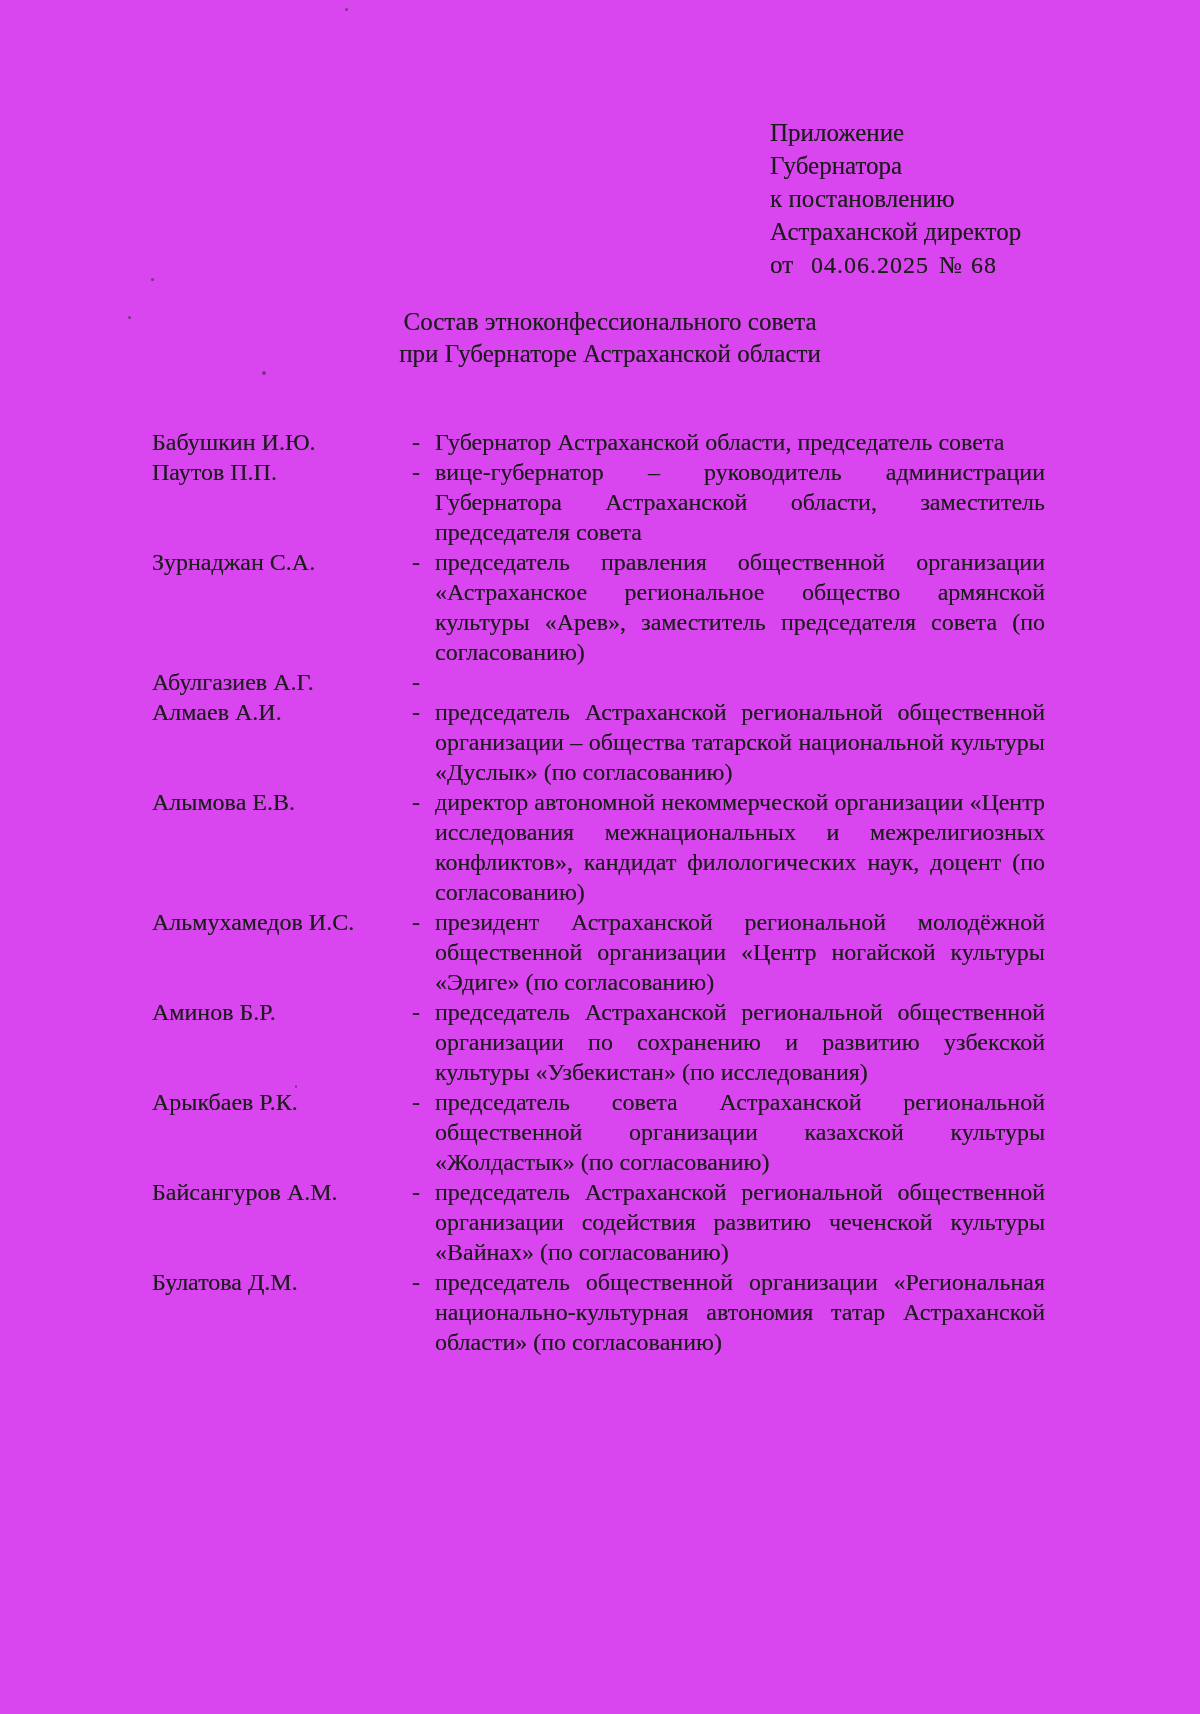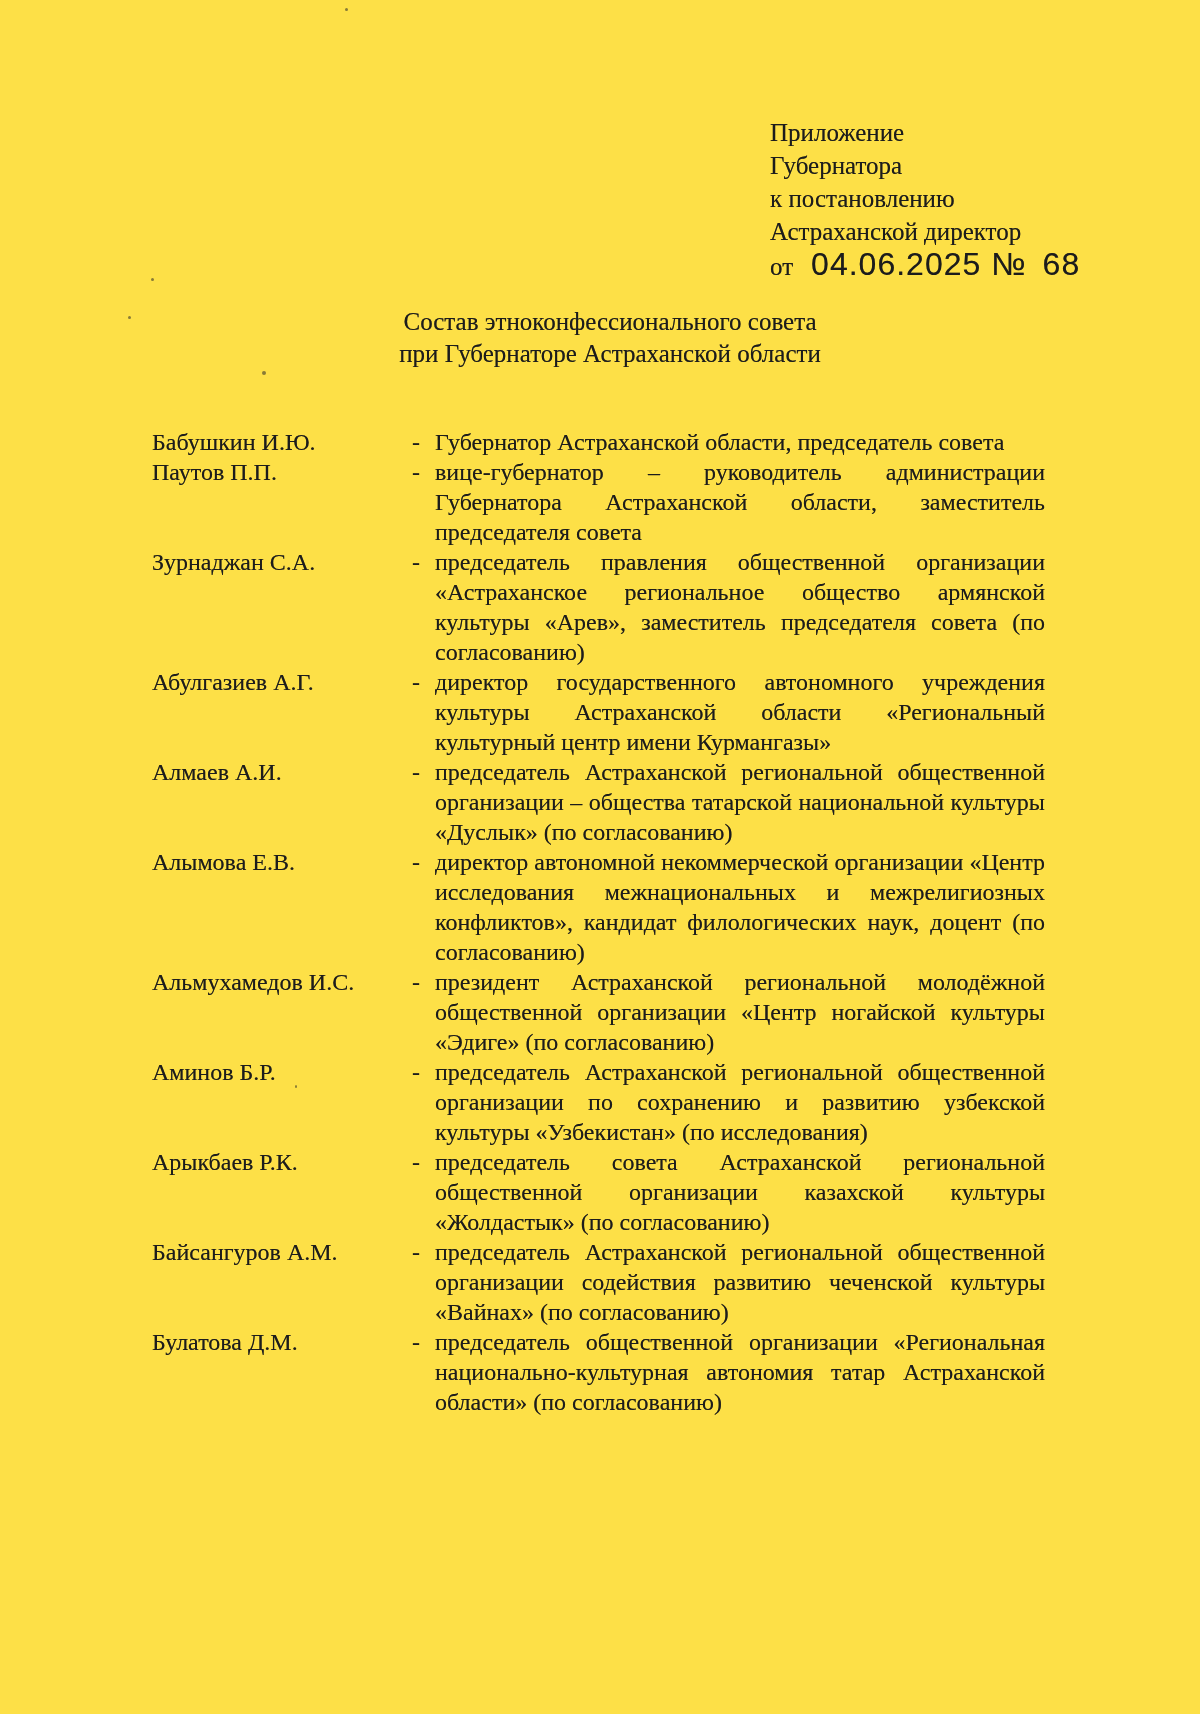--- a/index.html
+++ b/index.html
@@ -5,44 +5,44 @@
   html, body {
     margin: 0;
     padding: 0;
     background: #e8e8e8;
   }
   .page {
     position: relative;
     width: 1200px;
     height: 1714px;
     margin: 0 auto;
-    background: #fde047;
+    background: #d946ef;
     color: #1c1c1c;
     font-family: "Liberation Serif", "DejaVu Serif", serif;
     overflow: hidden;
     text-shadow: 0 0 0.5px rgba(25,25,25,0.55);
   }
 
   
   .annex-block {
     position: absolute;
     left: 770px;
     top: 116px;
     font-size: 25px;
     line-height: 33px;
     white-space: nowrap;
   }
   .annex-date-line .mono {
-    font-family: Liberation Sans, sans-serif;
-    font-size: 32px;
+    font-family: Liberation Serif, serif;
+    font-size: 24px;
     letter-spacing: 1px;
   }
   .annex-date-line .date-value { margin-left: 18px; }
   .annex-date-line .number-sign { margin-left: 10px; }
-  .annex-date-line .number-value { margin-left: 16px; }
+  .annex-date-line .number-value { margin-left: 8px; }
 
   
   .title-block {
     position: absolute;
     left: 10px;
     top: 306px;
     width: 1200px;
     text-align: center;
     font-size: 25px;
     line-height: 32px;
@@ -123,21 +123,20 @@
 
   <div class="member-row">
     <div class="member-name">Зурнаджан С.А.</div>
     <div class="member-dash">-</div>
     <div class="member-role">председатель правления общественной организации «Астраханское региональное общество армянской культуры «Арев», заместитель председателя совета (по согласованию)</div>
   </div>
 
   <div class="member-row">
     <div class="member-name">Абулгазиев А.Г.</div>
     <div class="member-dash">-</div>
-    <div class="member-role">директор государственного автономного учреждения культуры Астраханской области «Региональный культурный центр имени Курмангазы»</div>
   </div>
 
   <div class="member-row">
     <div class="member-name">Алмаев А.И.</div>
     <div class="member-dash">-</div>
     <div class="member-role">председатель Астраханской региональной общественной организации – общества татарской национальной культуры «Дуслык» (по согласованию)</div>
   </div>
 
   <div class="member-row">
     <div class="member-name">Алымова Е.В.</div>

